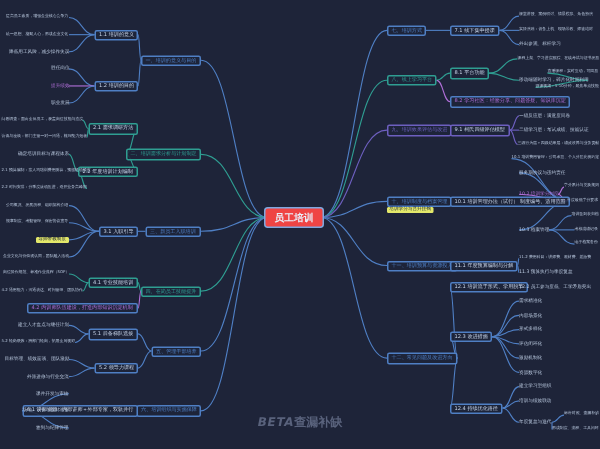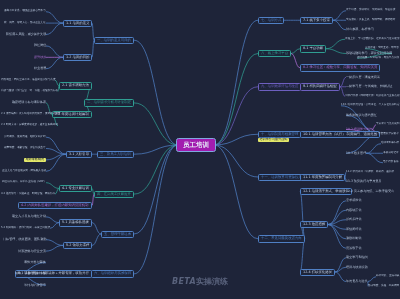--- a/index.html
+++ b/index.html
@@ -23,21 +23,21 @@
   .boxed{
     border:0.6px solid #4f7fc4;
     background:rgba(30,36,57,0.88);
     border-radius:1.5px;
     padding:1px 2px;
   }
   .boxed.teal{border-color:#2f9e92;}
   .boxed.purple{border-color:#6d5fbf;}
   .root{
     border:1px solid #7fa8df;
-    background:#a21caf;
+    background:#ef4444;
     border-radius:2.5px;
     padding:3px 6px;
     color:#e8f0fb;
     font-size:6.5px;
     font-weight:bold;
     z-index:5;
   }
   .t{font-size:3.1px;}
   .t2{font-size:3.4px;}
   .plain{color:#b9c8de;}
@@ -240,15 +240,15 @@
       <div class="node plain t" style="left: 346px; top: 246.75px;">资源数字化</div>
       <div class="node boxed t2" style="left: 300px; top: 268.5px;">12.4 持续优化路径</div>
       <div class="node plain t" style="left: 346px; top: 256.25px;">建立学习型组织</div>
       <div class="node plain t" style="left: 346px; top: 265.75px;">培训与绩效联动</div>
       <div class="node plain t" style="left: 346px; top: 280px;">年度复盘与迭代</div>
       <div class="node plain t" style="font-size: 2.6px; left: 376px; top: 275.25px;">标杆对照、查漏补缺</div>
       <div class="node plain t" style="font-size: 2.6px; left: 368px; top: 284.75px;">形成制度、流程、工具闭环</div>
     </div>
 
   <div class="watermark" style="bottom:12px;">
-    <span>BETA</span><span class="wm-cn">实操演练</span>
+    <span>BETA</span><span class="wm-cn">查漏补缺</span>
   </div>
 </div>
 
 </body></html>

